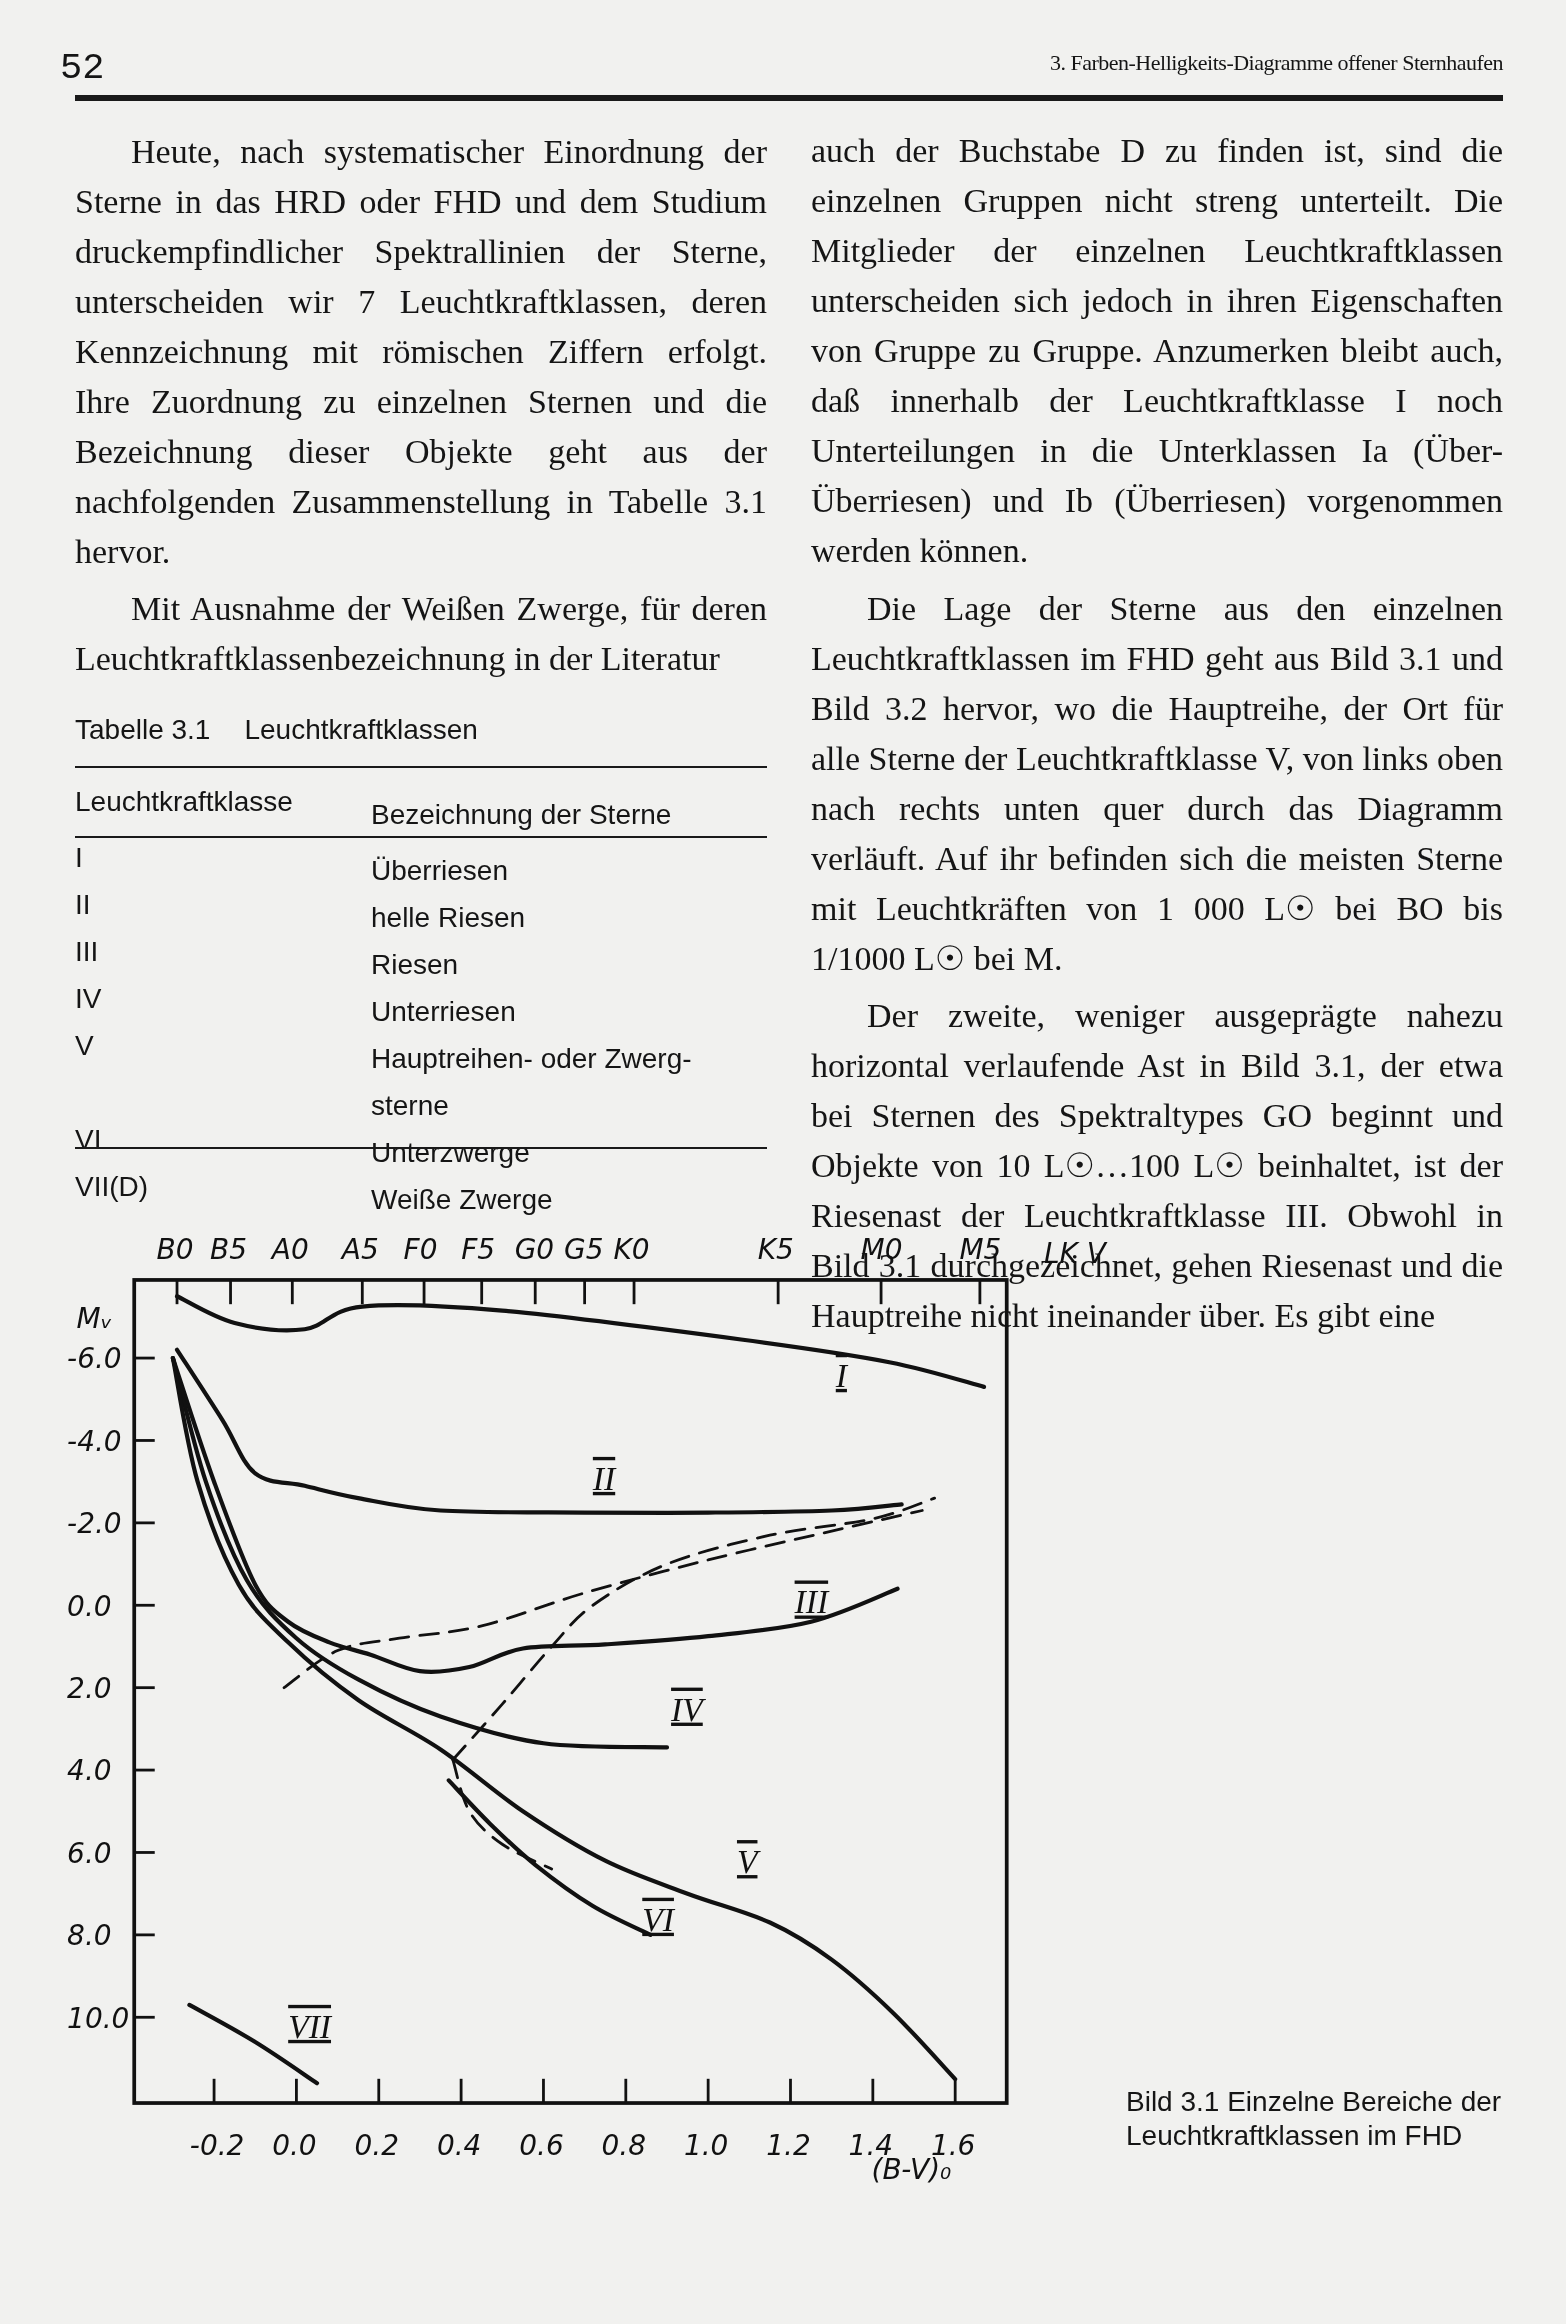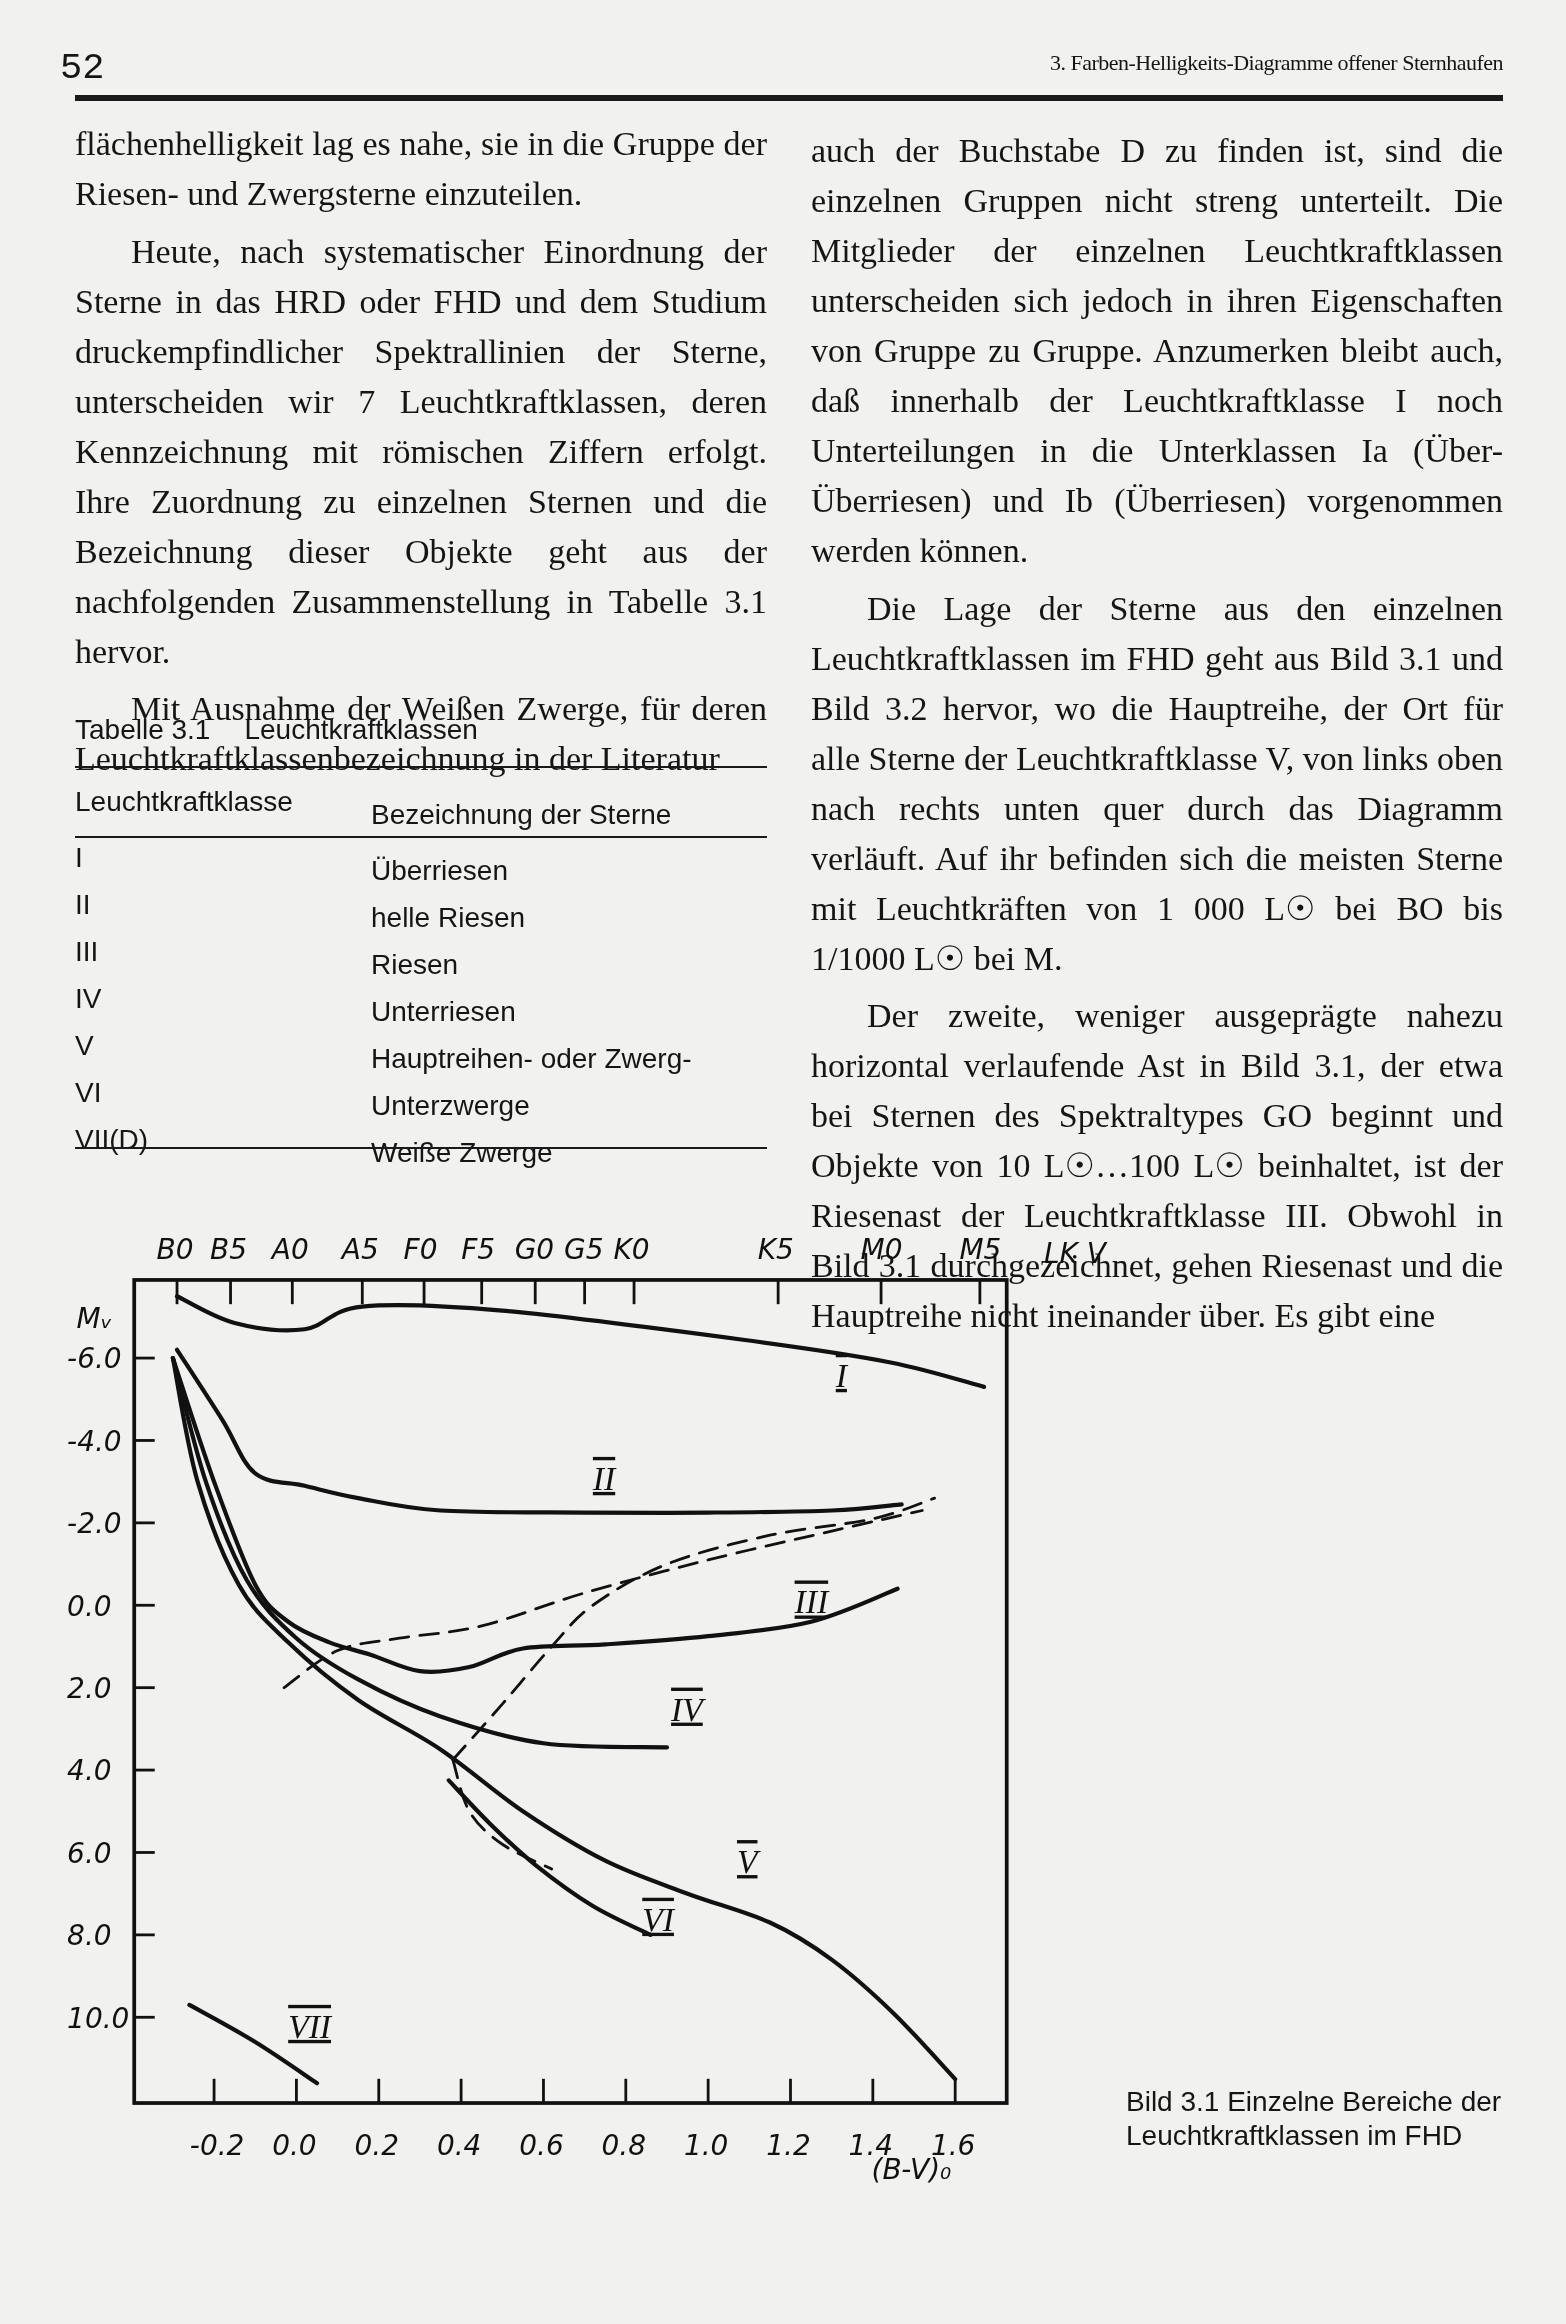--- a/index.html
+++ b/index.html
@@ -31,21 +31,20 @@
   .roman { font-family: "Liberation Serif", serif; font-style: italic; font-size: 36px; fill: #111; }
 </style>
 </head>
 <body>
 
 <div class="abs page-number">52</div>
 <div class="abs running-head">3.  Farben-Helligkeits-Diagramme offener Sternhaufen</div>
 <div class="abs head-rule"></div>
 
 <div class="abs col col-left">
-  <p>flächenhelligkeit lag es nahe, sie in die Gruppe der Riesen- und Zwergsterne einzuteilen.</p>
   <p class="indent">Heute, nach systematischer Einordnung der Sterne in das HRD oder FHD und dem Studium druckempfindlicher Spektrallinien der Sterne, unterscheiden wir 7 Leuchtkraftklassen, deren Kennzeichnung mit römischen Ziffern erfolgt. Ihre Zuordnung zu einzelnen Sternen und die Bezeichnung dieser Objekte geht aus der nachfolgenden Zusammenstellung in Tabelle 3.1 hervor.</p>
   <p class="indent">Mit Ausnahme der Weißen Zwerge, für deren Leuchtkraftklassenbezeichnung in der Literatur</p>
 </div>
 
 <div class="abs col col-right">
   <p>auch der Buchstabe D zu finden ist, sind die einzelnen Gruppen nicht streng unterteilt. Die Mitglieder der einzelnen Leuchtkraftklassen unterscheiden sich jedoch in ihren Eigenschaften von Gruppe zu Gruppe. Anzumerken bleibt auch, daß innerhalb der Leuchtkraftklasse I noch Unterteilungen in die Unterklassen Ia (Über-Überriesen) und Ib (Überriesen) vorgenommen werden können.</p>
   <p class="indent">Die Lage der Sterne aus den einzelnen Leuchtkraftklassen im FHD geht aus Bild 3.1 und Bild 3.2 hervor, wo die Hauptreihe, der Ort für alle Sterne der Leuchtkraftklasse V, von links oben nach rechts unten quer durch das Diagramm verläuft. Auf ihr befinden sich die meisten Sterne mit Leuchtkräften von 1 000 L☉ bei BO bis 1/1000 L☉ bei M.</p>
   <p class="indent">Der zweite, weniger ausgeprägte nahezu horizontal verlaufende Ast in Bild 3.1, der etwa bei Sternen des Spektraltypes GO beginnt und Objekte von 10 L☉…100 L☉ beinhaltet, ist der Riesenast der Leuchtkraftklasse III. Obwohl in Bild 3.1 durchgezeichnet, gehen Riesenast und die Hauptreihe nicht ineinander über. Es gibt eine</p>
 </div>
 
@@ -73,20 +72,24 @@
       <div class="c1">III</div>
       <div class="c2">Riesen</div>
     </div>
     <div class="row">
       <div class="c1">IV</div>
       <div class="c2">Unterriesen</div>
     </div>
     <div class="row">
       <div class="c1">V</div>
       <div class="c2">Hauptreihen- oder Zwerg-</div>
+    </div>
+    <div class="row">
+      <div class="c1"></div>
+      <div class="c2">sterne</div>
     </div>
     <div class="row">
       <div class="c1">VI</div>
       <div class="c2">Unterzwerge</div>
     </div>
     <div class="row">
       <div class="c1">VII(D)</div>
       <div class="c2">Weiße Zwerge</div>
     </div>
   </div>

